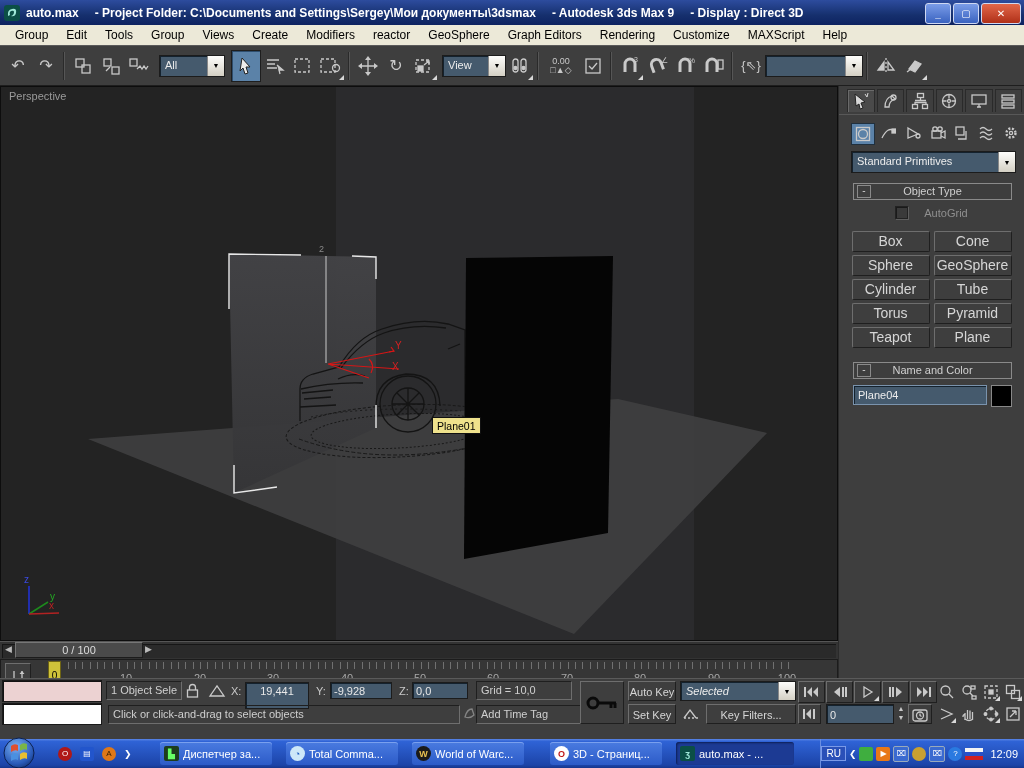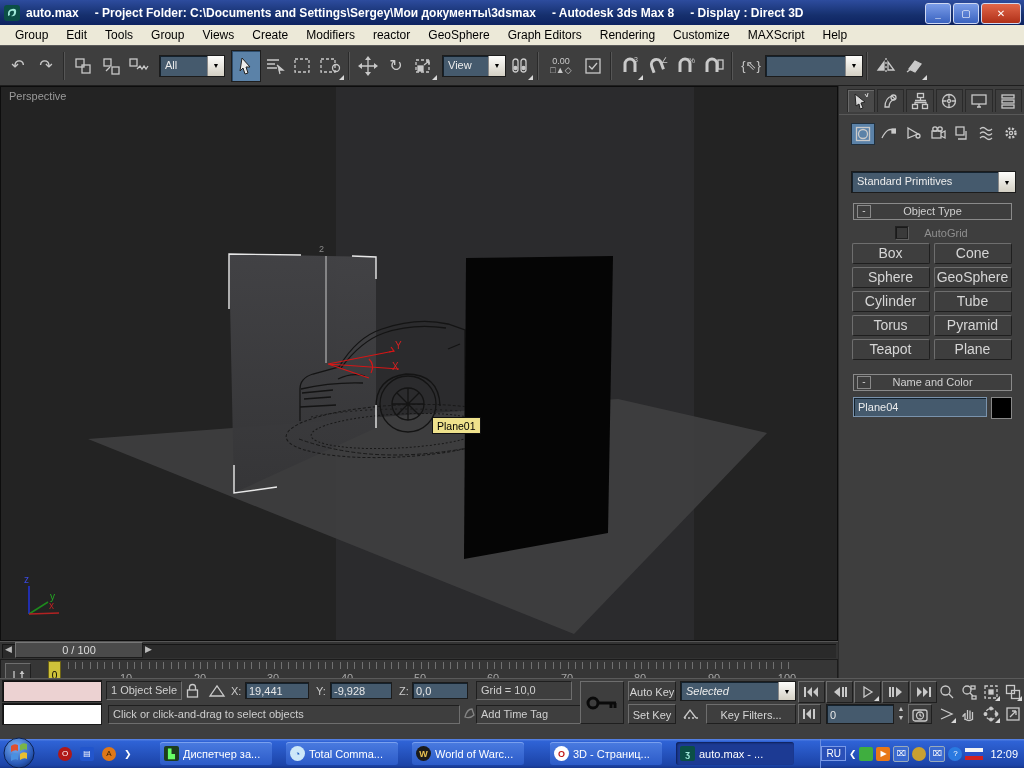--- a/index.html
+++ b/index.html
@@ -37,25 +37,25 @@
   .viewport{position:absolute;left:0;top:86px;width:838px;height:555px;background:#232323;border:1px solid #0d0d0d;box-sizing:border-box;}
   .vplabel{position:absolute;left:8px;top:3px;color:#9a9a9a;font-size:11px;}
   
   .cpanel{position:absolute;left:838px;top:86px;width:186px;height:605px;background:#3e3e3e;border-left:1px solid #2a2a2a;box-sizing:border-box;}
   .cptabs{display:flex;gap:2px;padding:3px 2px 2px 8px;}
   .cp-tab{width:26px;height:22px;display:flex;align-items:center;justify-content:center;border:1px solid #2a2a2a;border-bottom:none;background:#3e3e3e;}
   .cp-tab.active{background:#4a4a4a;box-shadow:inset 1px 1px 0 #6a6a6a;}
   .cpcats{display:flex;gap:3px;padding:8px 2px 6px 12px;border-top:1px solid #585858;}
   .cp-cat{width:22px;height:20px;display:flex;align-items:center;justify-content:center;}
   .cp-cat.active{background:#5b82a8;border:1px solid #20303e;}
-  .cp-combo{margin:20px 8px 10px 12px;gap:12px;}
+  .cp-combo{margin:0 8px 10px 12px;gap:12px;}
   .rollout{margin:8px 12px 4px 14px;height:15px;border:1px solid #8a8a8a;position:relative;
     text-align:center;color:#d0d0d0;font-size:11px;line-height:15px;}
   .rollout .minus{position:absolute;left:3px;top:1px;width:12px;height:11px;border:1px solid #8a8a8a;line-height:9px;font-size:10px;text-align:center;}
-  .agrow{display:flex;align-items:center;justify-content:center;gap:16px;margin:6px 0 4px;color:#8f8f8f;}
+  .agrow{display:flex;align-items:center;justify-content:center;gap:16px;margin:6px 0 12px;color:#8f8f8f;}
   .chk{width:11px;height:11px;border:1px solid #222;box-shadow:inset 1px 1px 0 #1a1a1a,1px 1px 0 #5e5e5e;background:#3a3a3a;}
   .objgrid{display:grid;grid-template-columns:78px 78px;gap:3px 4px;justify-content:center;margin-top:4px;}
   .btn{background:#3e3e3e;border:1px solid;border-color:#6e6e6e #1f1f1f #1f1f1f #6e6e6e;
     color:#d6d6d6;font-size:14px;text-align:center;height:19px;line-height:19px;border-radius:2px;}
   .namerow{display:flex;gap:4px;margin:6px 12px 0 14px;}
   .namefld{flex:1;height:18px;background:#455a6d;border:1px solid #7a93ad;box-shadow:inset 1px 1px 0 #14222e;
     color:#ececec;font-size:11px;line-height:18px;padding-left:4px;}
   .swatch{width:19px;height:20px;background:#000;border:1px solid #888;}
   
   .timeslider{position:absolute;left:0;top:641px;width:838px;height:18px;background:#333;border-top:1px solid #555;}
@@ -102,21 +102,21 @@
 
 <div class="screen">
 
   <div class="titlebar">
     <svg class="appicon" viewBox="0 0 16 16">
       <rect x="0" y="0" width="16" height="16" rx="3" fill="#0b4f46"></rect>
       <path d="M4,11 Q3,5 8,4 Q13,3 12,8 Q11,12 7,11 Q10,10 10,7 Q10,5 7,6 Q5,7 6,10 Z" fill="#9fe8d8"></path>
     </svg>
     <span class="tseg">auto.max</span>
     <span class="tseg">- Project Folder: C:\Documents and Settings\Sergey\Мои документы\3dsmax</span>
-    <span class="tseg">- Autodesk 3ds Max 8</span>
+    <span class="tseg">- Autodesk 3ds Max 9</span>
     <span class="tseg">- Display : Direct 3D</span>
     <div class="winbtns">
       <div class="wbtn">_</div>
       <div class="wbtn">▢</div>
       <div class="wbtn close">✕</div>
     </div>
   </div>
 
   <div class="menubar">
     <span class="menuitem">Group</span>
@@ -494,21 +494,21 @@
     <div class="sb listener" style="left:2px;top:24px;width:100px;height:22px;background:#ffffff;"></div>
     <div class="sb flat" style="left:106px;top:2px;width:76px;height:19px;">1 Object Sele</div>
     <div class="sb" style="left:186px;top:4px;"><svg class="svgic" width="13" height="16">
           <rect x="1.5" y="7" width="10" height="7"></rect>
           <path d="M3.5,7 V4.5 a3,3 0 0 1 6,0 V7"></path>
         </svg></div>
     <div class="sb" style="left:208px;top:4px;"><svg class="svgic" width="18" height="16">
           <path d="M2,13 L9,3 L16,13 Z"></path>
         </svg></div>
     <div class="sb" style="left:231px;top:6px;color:#c9c9c9;">X:</div>
-    <div class="sb sunken" style="left:245px;top:3px;width:64px;height:17px;">19,441</div>
+    <div class="sb sunken" style="left:245px;top:3px;width:64px;height:27px;text-align:center;">19,441</div>
     <div class="sb" style="left:316px;top:6px;color:#c9c9c9;">Y:</div>
     <div class="sb sunken" style="left:330px;top:3px;width:62px;height:17px;">-9,928</div>
     <div class="sb" style="left:399px;top:6px;color:#c9c9c9;">Z:</div>
     <div class="sb sunken" style="left:412px;top:3px;width:56px;height:17px;">0,0</div>
     <div class="sb flat" style="left:476px;top:2px;width:96px;height:19px;">Grid = 10,0</div>
     <div class="sb flat" style="left:108px;top:26px;width:352px;height:19px;">Click or click-and-drag to select objects</div>
     <div class="sb" style="left:463px;top:27px;opacity:.5"><svg class="svgic" width="14" height="14">
           <path d="M2,11 q5,2 9,-2 l-2,-6 q-5,0 -7,8 Z"></path>
         </svg></div>
     <div class="sb flat" style="left:476px;top:26px;width:108px;height:19px;">Add Time Tag</div>

